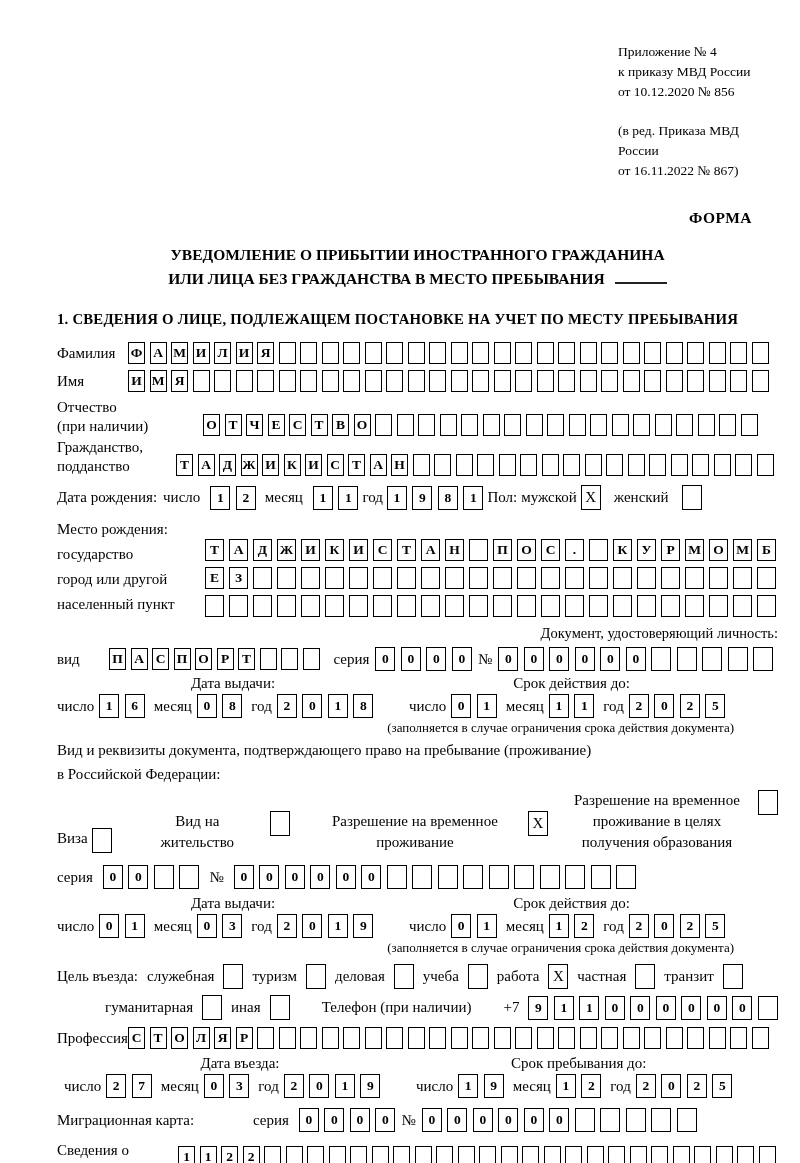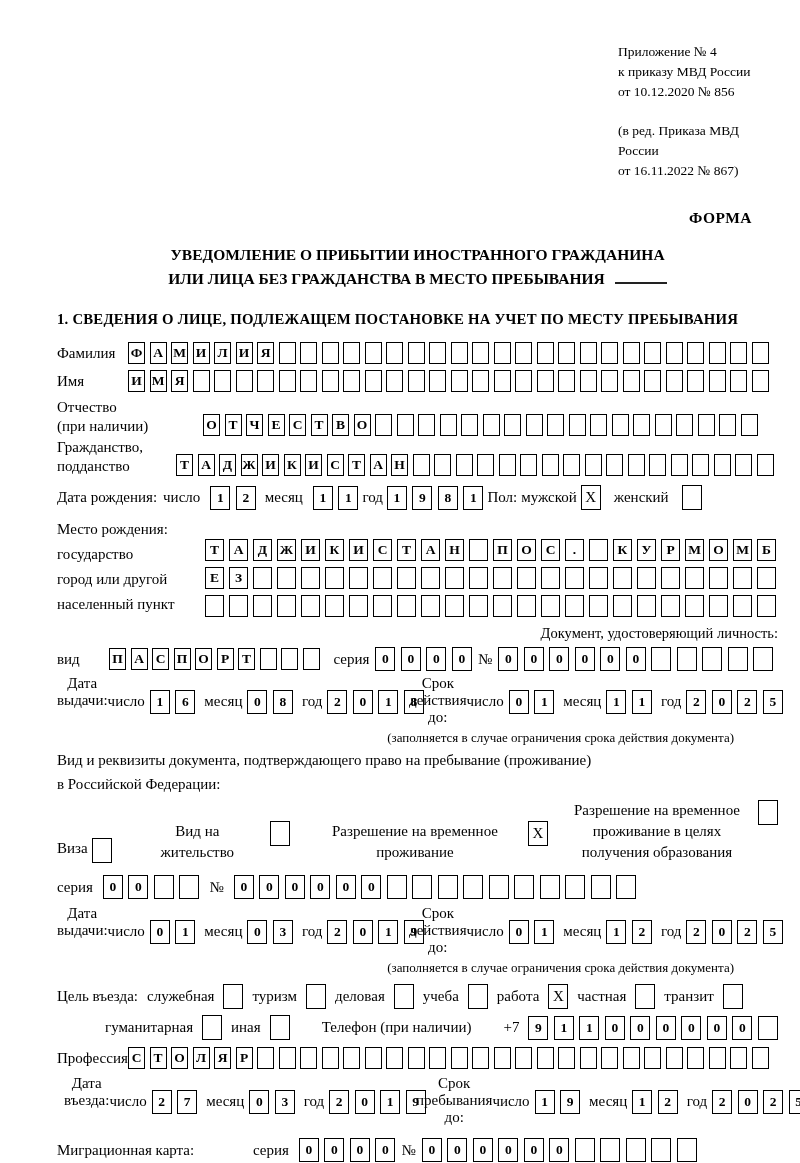--- a/index.html
+++ b/index.html
@@ -27,21 +27,21 @@
   .cells.date .cell{width:20px;height:24px;}
   .chk{box-sizing:border-box;flex:0 0 auto;width:20px;height:25px;border:1.7px solid #000;display:flex;align-items:center;justify-content:center;font-size:15px;}
   .gap6{width:6px;flex:0 0 auto;}
 
   .mt15{margin-top:14px;}
   .mt6{margin-top:6px;}
 
   .doc-heading{margin-top:8px;text-align:right;font-weight:normal;font-size:14.5px;}
 
   .dates-line{display:flex;margin-top:4px;}
-  .dgroup{display:flex;flex-direction:row;}
+  .dgroup{display:flex;flex-direction:column;}
   .dtitle{font-size:15px;text-align:center;margin-bottom:2px;}
   .dboxes{display:flex;align-items:center;}
   .dboxes .lbl{margin-right:5px;}
   .dboxes .cells{margin-right:9px;}
   .note{font-size:13px;text-align:right;padding-right:44px;margin-top:2px;}
 
   .opt{display:flex;align-items:flex-start;}
   .optlbl{font-size:15px;text-align:center;line-height:21px;}
 </style>
 </head>

